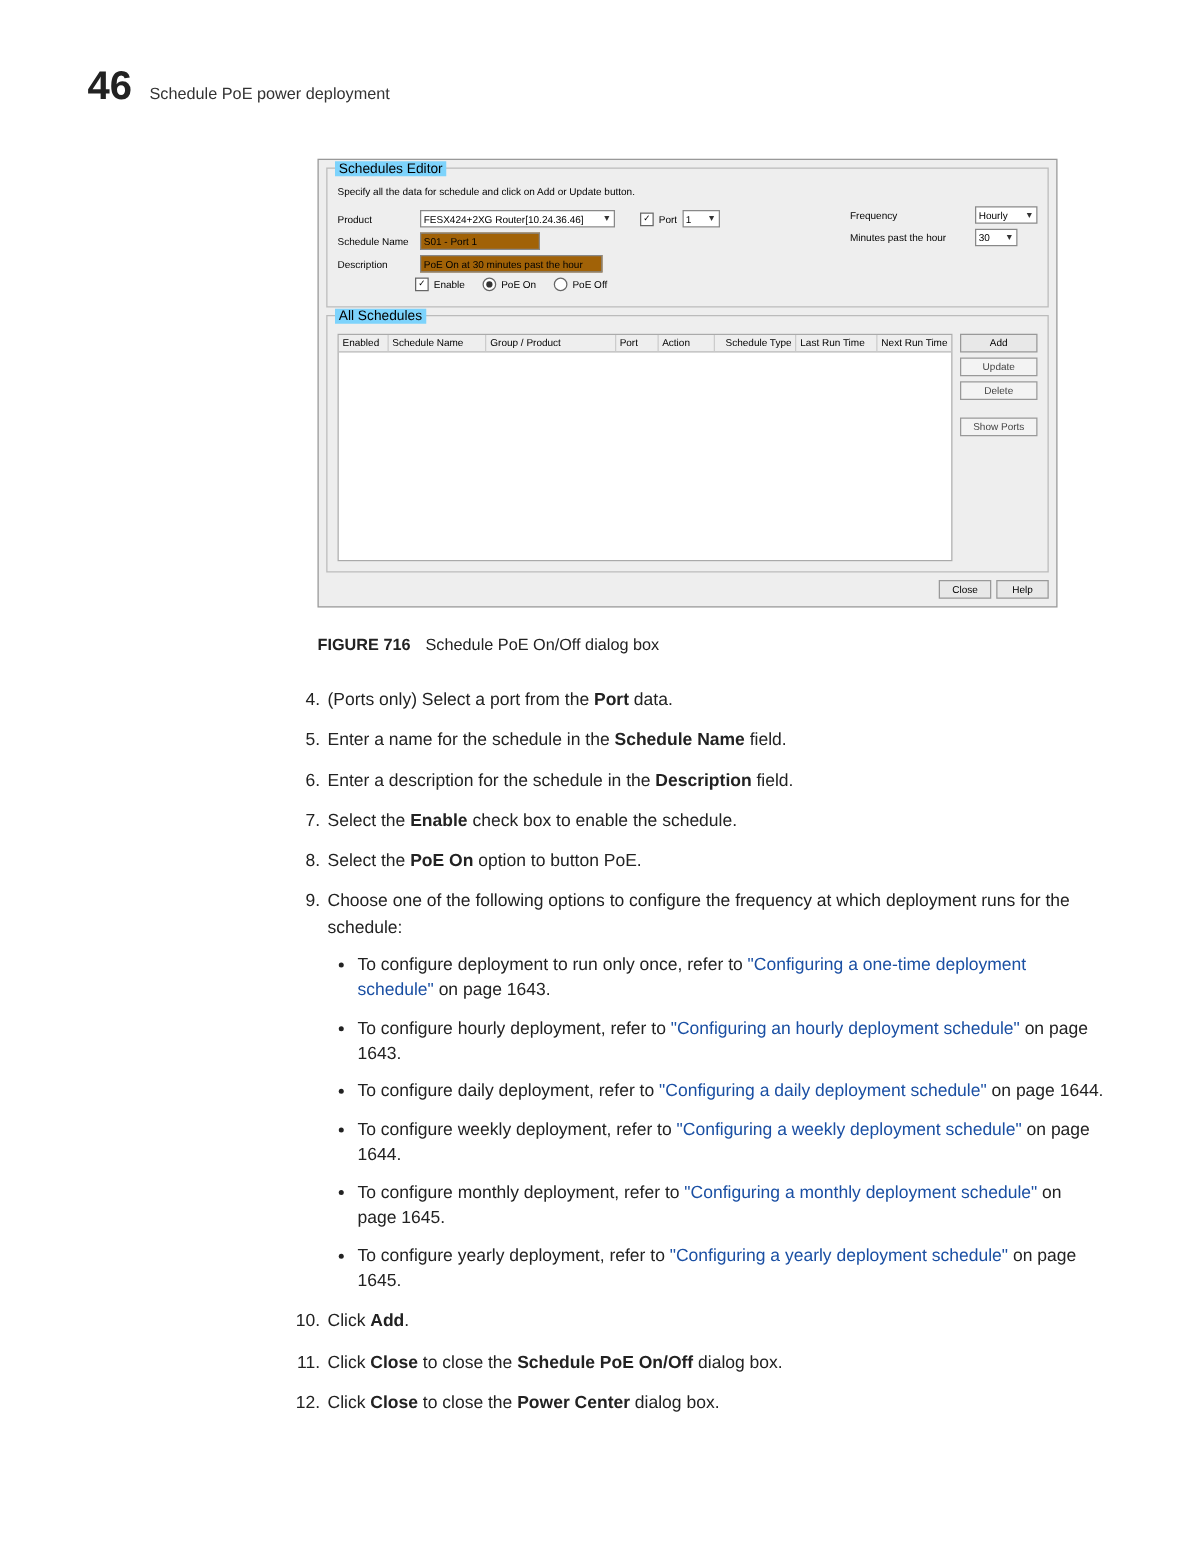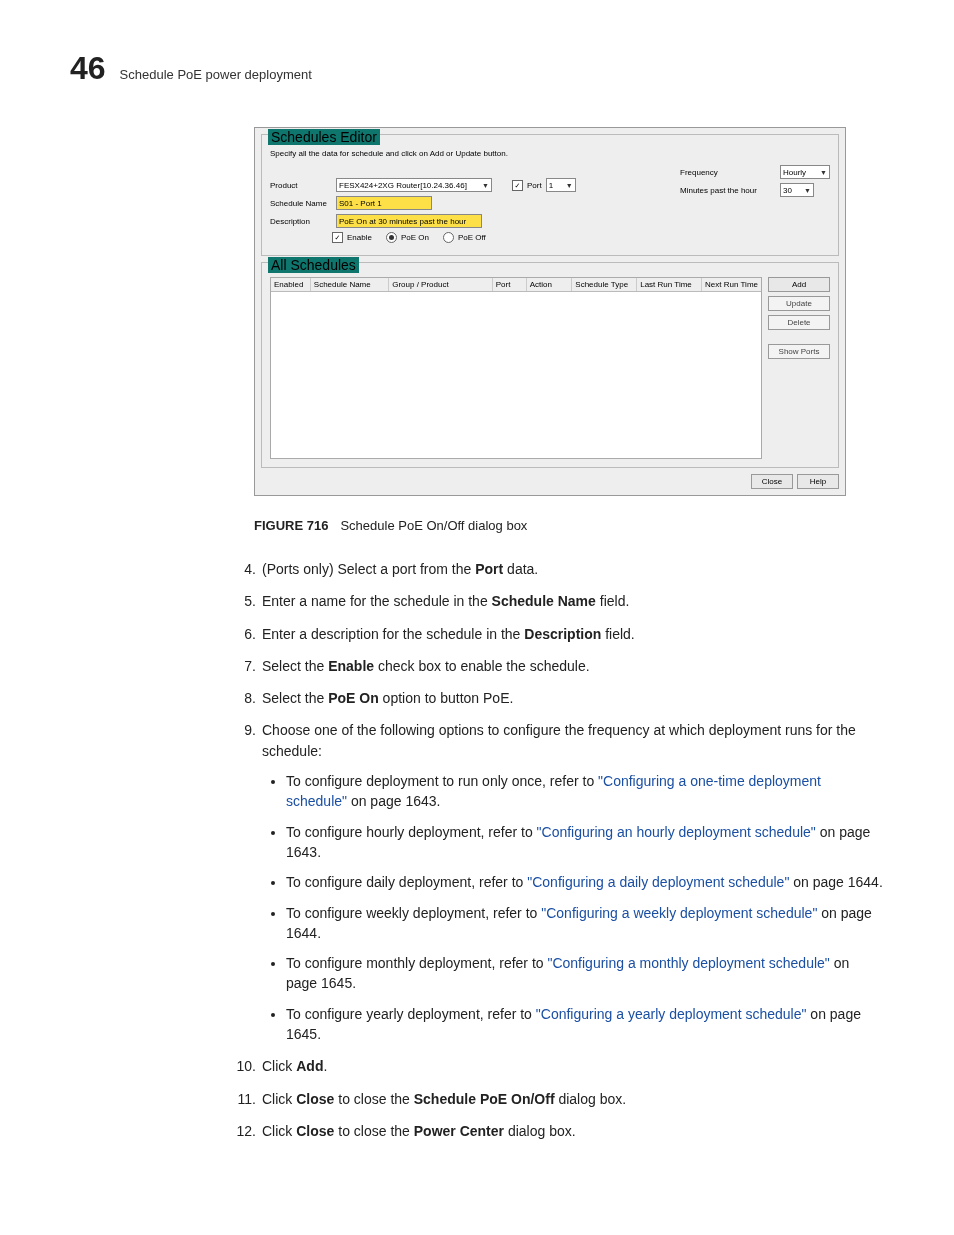--- a/index.html
+++ b/index.html
@@ -4,26 +4,26 @@
 <style>
   html,body{margin:0;padding:0;background:#fff;font-family:Arial,Helvetica,sans-serif;color:#222;}
   .page{width:954px;min-height:1235px;margin:0 auto;position:relative;box-sizing:border-box;padding:50px 70px 60px 70px;}
   .runhead{display:flex;align-items:baseline;margin-bottom:40px;}
   .runhead .chapnum{font-size:32px;font-weight:700;margin-right:14px;}
   .runhead .chaptitle{font-size:13px;color:#333;}
   
   .dialog{border:1px solid #999;background:#eeeeee;width:590px;margin:0 0 10px 184px;font-family:Tahoma,Arial,sans-serif;font-size:8px;color:#000;}
   .dialog-inner{padding:6px;}
   .fieldset{border:1px solid #bbb;background:#eeeeee;margin:0 0 6px 0;position:relative;padding:14px 8px 8px 8px;}
-  .fieldset .legend{position:absolute;top:-6px;left:6px;background:#0f766e;padding:0 3px;font-size:14px;}
+  .fieldset .legend{position:absolute;top:-6px;left:6px;background:#7dd3fc;padding:0 3px;font-size:11px;}
   .row{display:flex;align-items:center;margin-bottom:4px;gap:4px;}
   .lbl{width:62px;font-size:8px;}
   .combo{border:1px solid #888;background:#fff;font-size:8px;height:12px;padding:0 2px;display:flex;align-items:center;justify-content:space-between;}
   .combo .arrow{font-size:7px;color:#333;margin-left:3px;}
-  .txt{border:1px solid #888;background:#fde047;font-size:8px;height:12px;padding:0 2px;display:flex;align-items:center;}
+  .txt{border:1px solid #888;background:#a16207;font-size:8px;height:12px;padding:0 2px;display:flex;align-items:center;}
   .chk{width:9px;height:9px;border:1px solid #666;background:#fff;display:inline-flex;align-items:center;justify-content:center;font-size:7px;line-height:7px;}
   .radio{width:9px;height:9px;border:1px solid #666;border-radius:50%;background:#fff;display:inline-flex;align-items:center;justify-content:center;}
   .radio.sel::after{content:"";width:5px;height:5px;background:#333;border-radius:50%;}
   .freqblock{position:absolute;right:8px;top:30px;font-size:8px;}
   .freqblock .row{gap:20px;}
   .freqblock .lbl{width:auto;}
   .allsched{display:flex;gap:6px;}
   .tablewrap{flex:1;border:1px solid #aaa;background:#fff;height:180px;overflow:hidden;}
   .thead{display:flex;border-bottom:1px solid #bbb;background:#eee;}
   .th{border-right:1px solid #ccc;padding:2px 3px;font-size:8px;white-space:nowrap;}
@@ -49,21 +49,21 @@
 <div class="page">
   <div class="runhead">
     <span class="chapnum">46</span>
     <span class="chaptitle">Schedule PoE power deployment</span>
   </div>
 
   <div class="dialog">
     <div class="dialog-inner">
       <div class="fieldset" style="position:relative;">
         <span class="legend">Schedules Editor</span>
-        <div style="margin-bottom:20px;">Specify all the data for schedule and click on Add or Update button.</div>
+        <div style="margin-bottom:10px;">Specify all the data for schedule and click on Add or Update button.</div>
 
         <div class="row">
           <span class="lbl">Product</span>
           <div class="combo" style="width:150px;justify-content:space-between;">
             <span>FESX424+2XG Router[10.24.36.46]</span>
               <span class="arrow">▼</span>
           </div>
           <span style="width:12px;"></span>
           <span class="chk">✓</span>
           <span>Port</span>
@@ -117,21 +117,21 @@
       <div class="fieldset">
         <span class="legend">All Schedules</span>
         <div class="allsched">
           <div class="tablewrap">
             <div class="thead">
               <div class="th" style="width:34px;">Enabled</div>
               <div class="th" style="width:74px;">Schedule Name</div>
               <div class="th" style="width:100px;">Group / Product</div>
               <div class="th" style="width:28px;">Port</div>
               <div class="th" style="width:40px;">Action</div>
-              <div class="th" style="width:60px;">Schedule Type</div>
+              <div class="th" style="width:60px;text-align:right;">Schedule Type</div>
               <div class="th" style="width:60px;">Last Run Time</div>
               <div class="th" style="flex:1;border-right:none;">Next Run Time</div>
             </div>
           </div>
           <div class="btncol">
             <div class="btn enabled">Add</div>
             <div class="btn">Update</div>
             <div class="btn">Delete</div>
             <div style="height:6px;"></div>
             <div class="btn">Show Ports</div>

